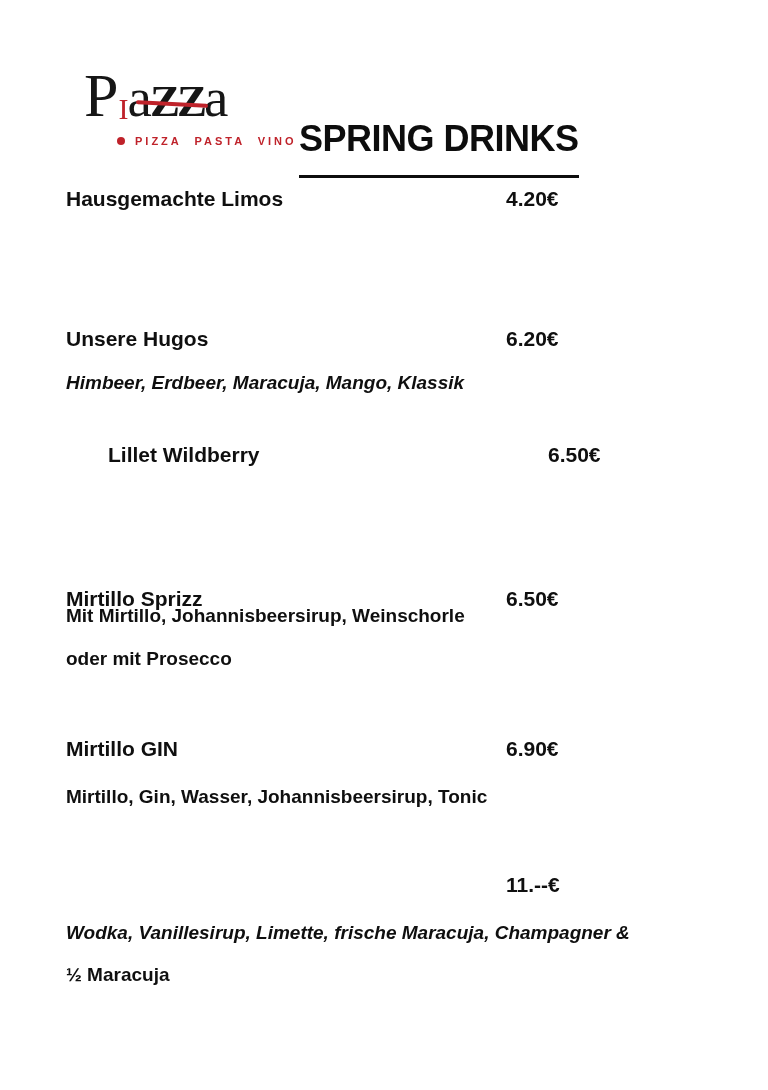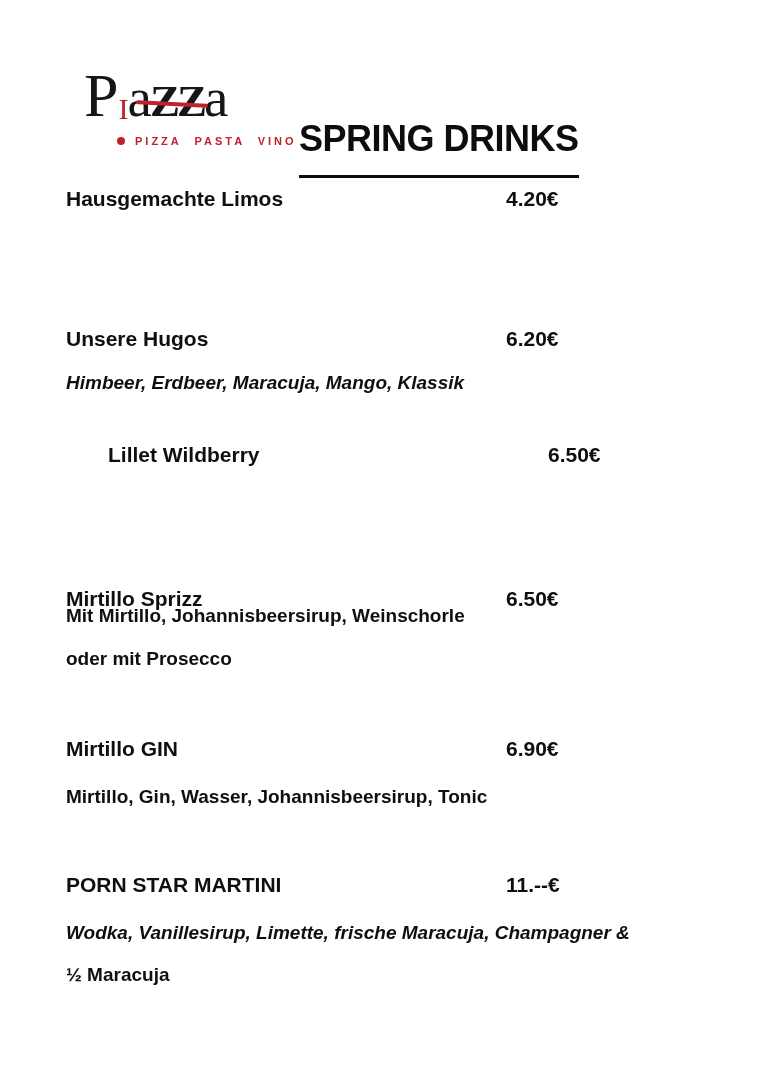--- a/index.html
+++ b/index.html
@@ -160,21 +160,20 @@
 
   <div class="row name-row t-name5">
     <span>Mirtillo GIN</span>
     <span class="price">6.90€</span>
   </div>
   <div class="row desc-row t-desc5">
     <span>Mirtillo, Gin, Wasser, Johannisbeersirup, Tonic</span>
   </div>
 
   <div class="row name-row t-name6">
-    <span>PORN STAR MARTINI</span>
     <span class="price">11.--€</span>
   </div>
   <div class="row desc-row t-desc6a">
     <span>Wodka, Vanillesirup, Limette, frische Maracuja, Champagner &amp;</span>
   </div>
   <div class="row desc-row t-desc6b">
     <span>½ Maracuja</span>
   </div>
 
 </div>

